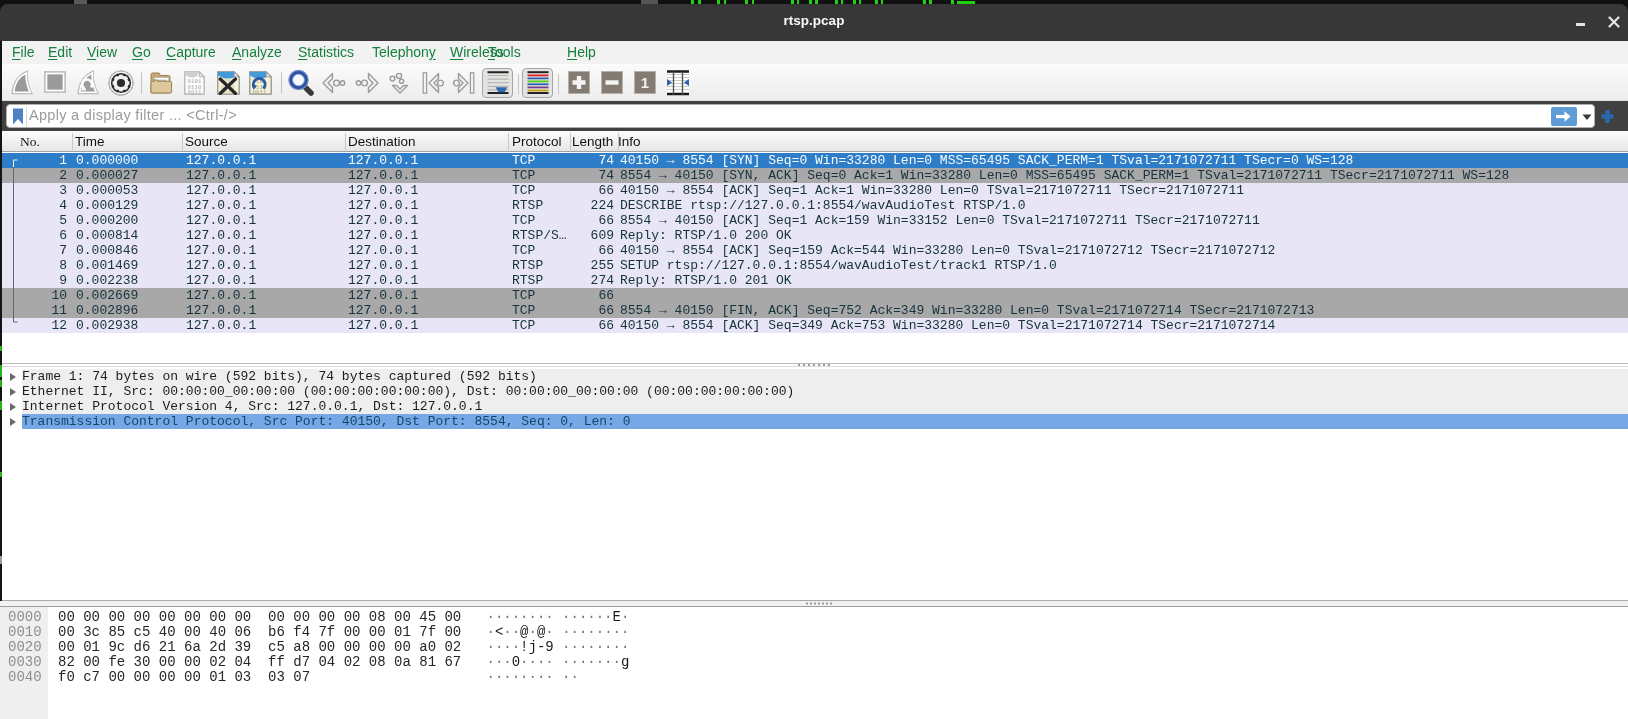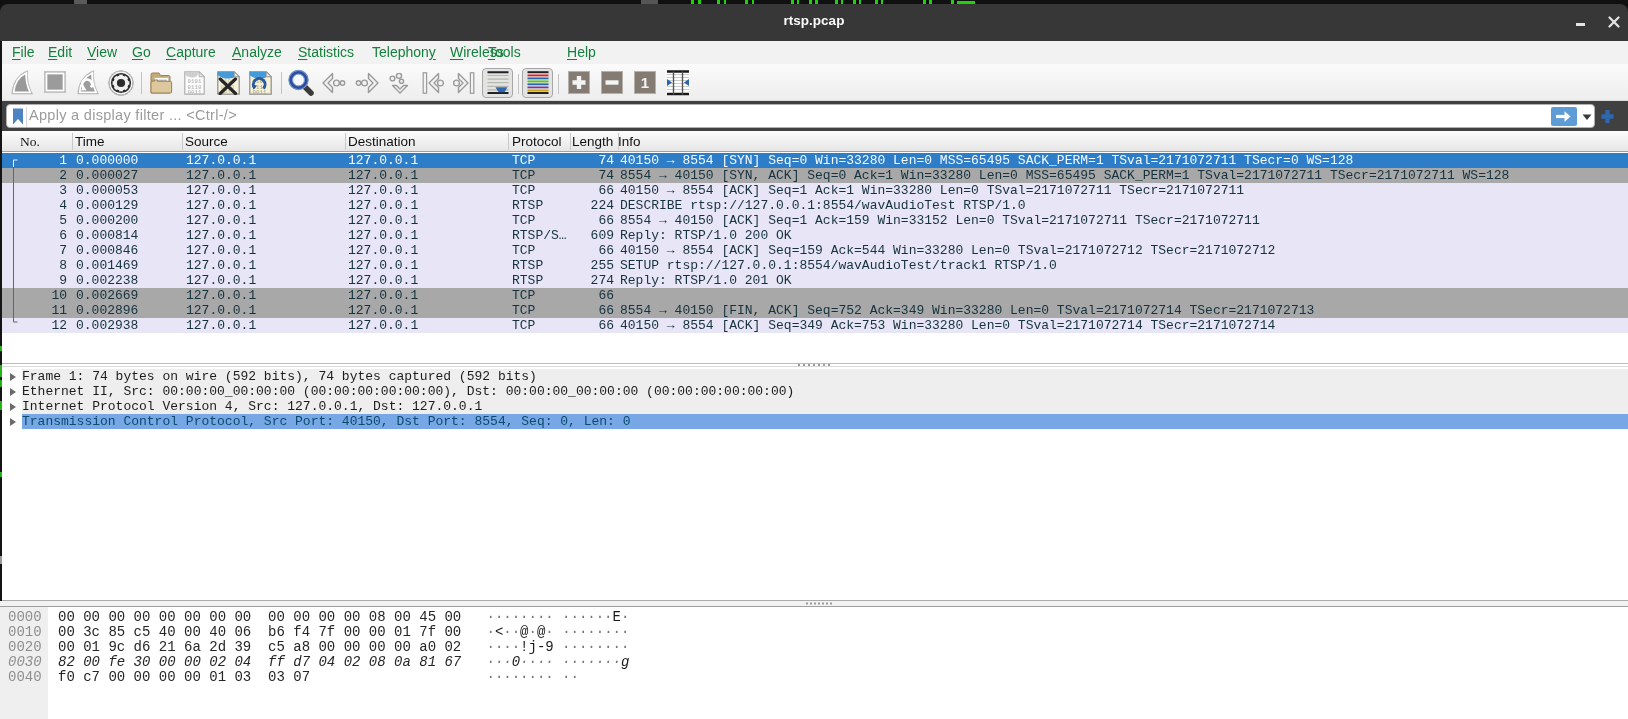--- a/index.html
+++ b/index.html
@@ -367,21 +367,21 @@
         <rect x="16" y="0.5" width="2" height="2"></rect>
         <rect x="20" y="0.5" width="2" height="2"></rect>
         <rect x="24" y="0.5" width="2" height="2"></rect>
       </g>
   </svg>
   <div id="hexpane" class="abs">
     <div id="hexgutter"></div>
     <div class="hxrow" style="top:3px;"><span class="hoff">0000</span><span class="hbytes">00 00 00 00 00 00 00 00  00 00 00 00 08 00 45 00   <span class="asc">········ ······<b>E</b>·</span></span></div>
     <div class="hxrow" style="top:18px;"><span class="hoff">0010</span><span class="hbytes">00 3c 85 c5 40 00 40 06  b6 f4 7f 00 00 01 7f 00   <span class="asc">·<b>&lt;</b>··<b>@</b>·<b>@</b>· ········</span></span></div>
     <div class="hxrow" style="top:33px;"><span class="hoff">0020</span><span class="hbytes">00 01 9c d6 21 6a 2d 39  c5 a8 00 00 00 00 a0 02   <span class="asc">····<b>!j-9</b> ········</span></span></div>
-    <div class="hxrow" style="top:48px;font-style:italic;"><span class="hoff">0030</span><span class="hbytes">82 00 fe 30 00 00 02 04  ff d7 04 02 08 0a 81 67   <span class="asc">···<b>0</b>···· ·······<b>g</b></span></span></div>
+    <div class="hxrow" style="top:48px;"><span class="hoff">0030</span><span class="hbytes">82 00 fe 30 00 00 02 04  ff d7 04 02 08 0a 81 67   <span class="asc">···<b>0</b>···· ·······<b>g</b></span></span></div>
     <div class="hxrow" style="top:63px;"><span class="hoff">0040</span><span class="hbytes">f0 c7 00 00 00 00 01 03  03 07                     <span class="asc">········ ··</span></span></div>
   </div>
   <div id="ledge" class="abs"></div>
   <svg class="abs" style="left:0;top:338px;" width="2" height="263">
     <g fill="#22b515">
       <rect x="0" y="8" width="2" height="5"></rect>
         <rect x="0" y="27" width="2" height="12"></rect>
       <rect x="0" y="42" width="2" height="7"></rect>
         <rect x="0" y="63" width="2" height="9"></rect>
       <rect x="0" y="134" width="2" height="5"></rect>

